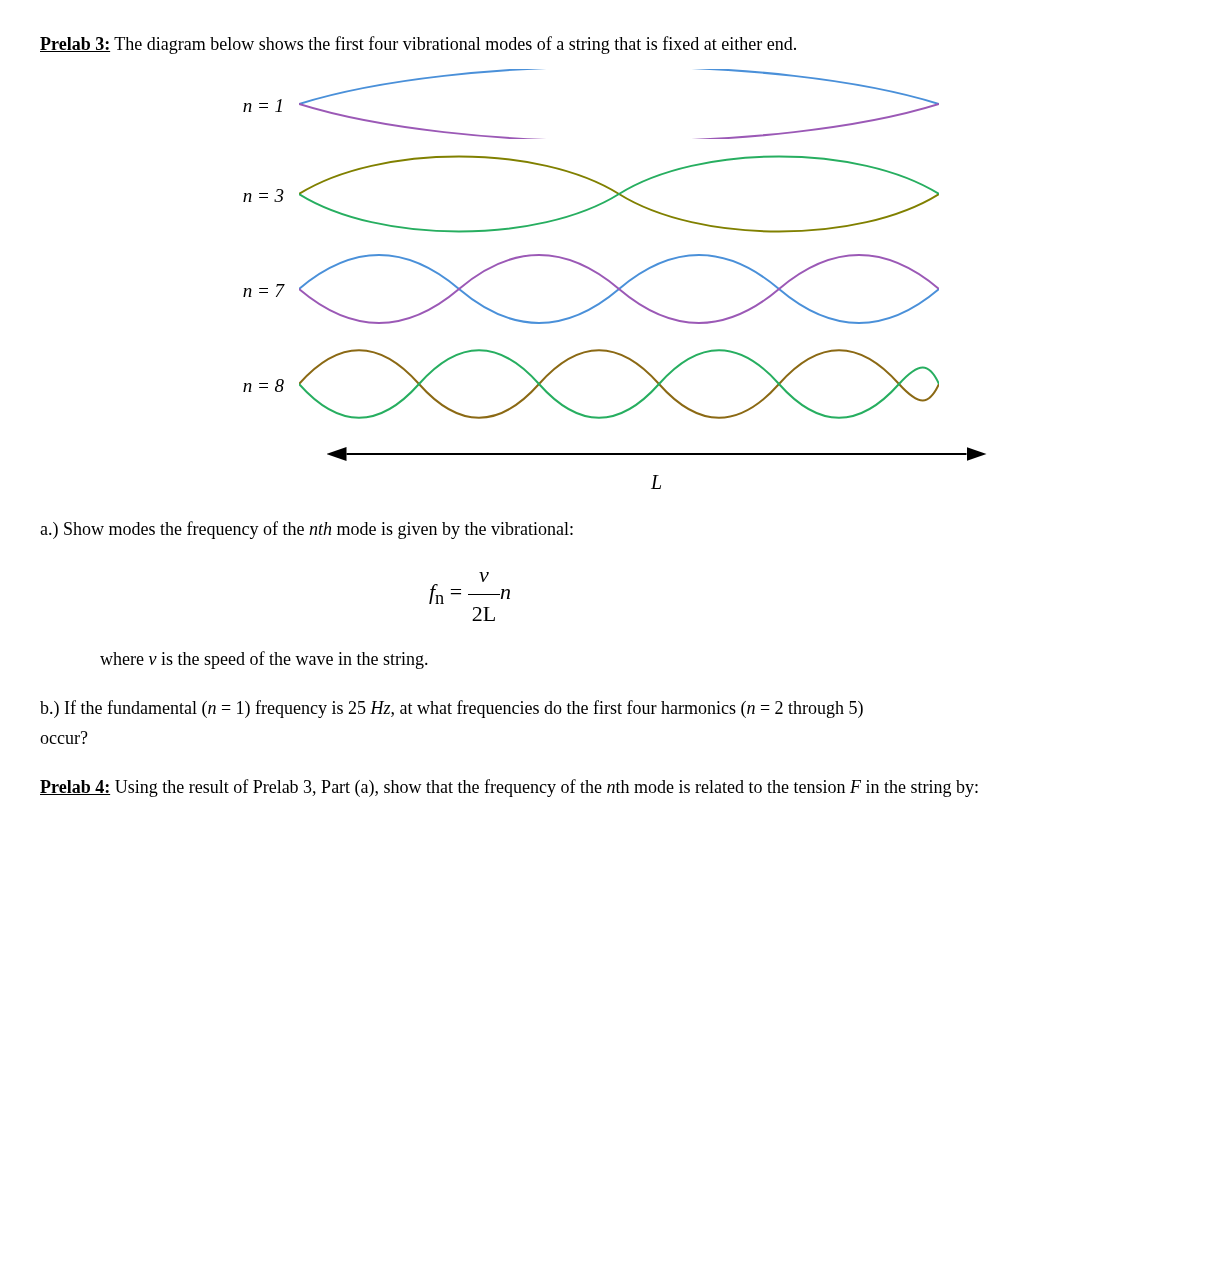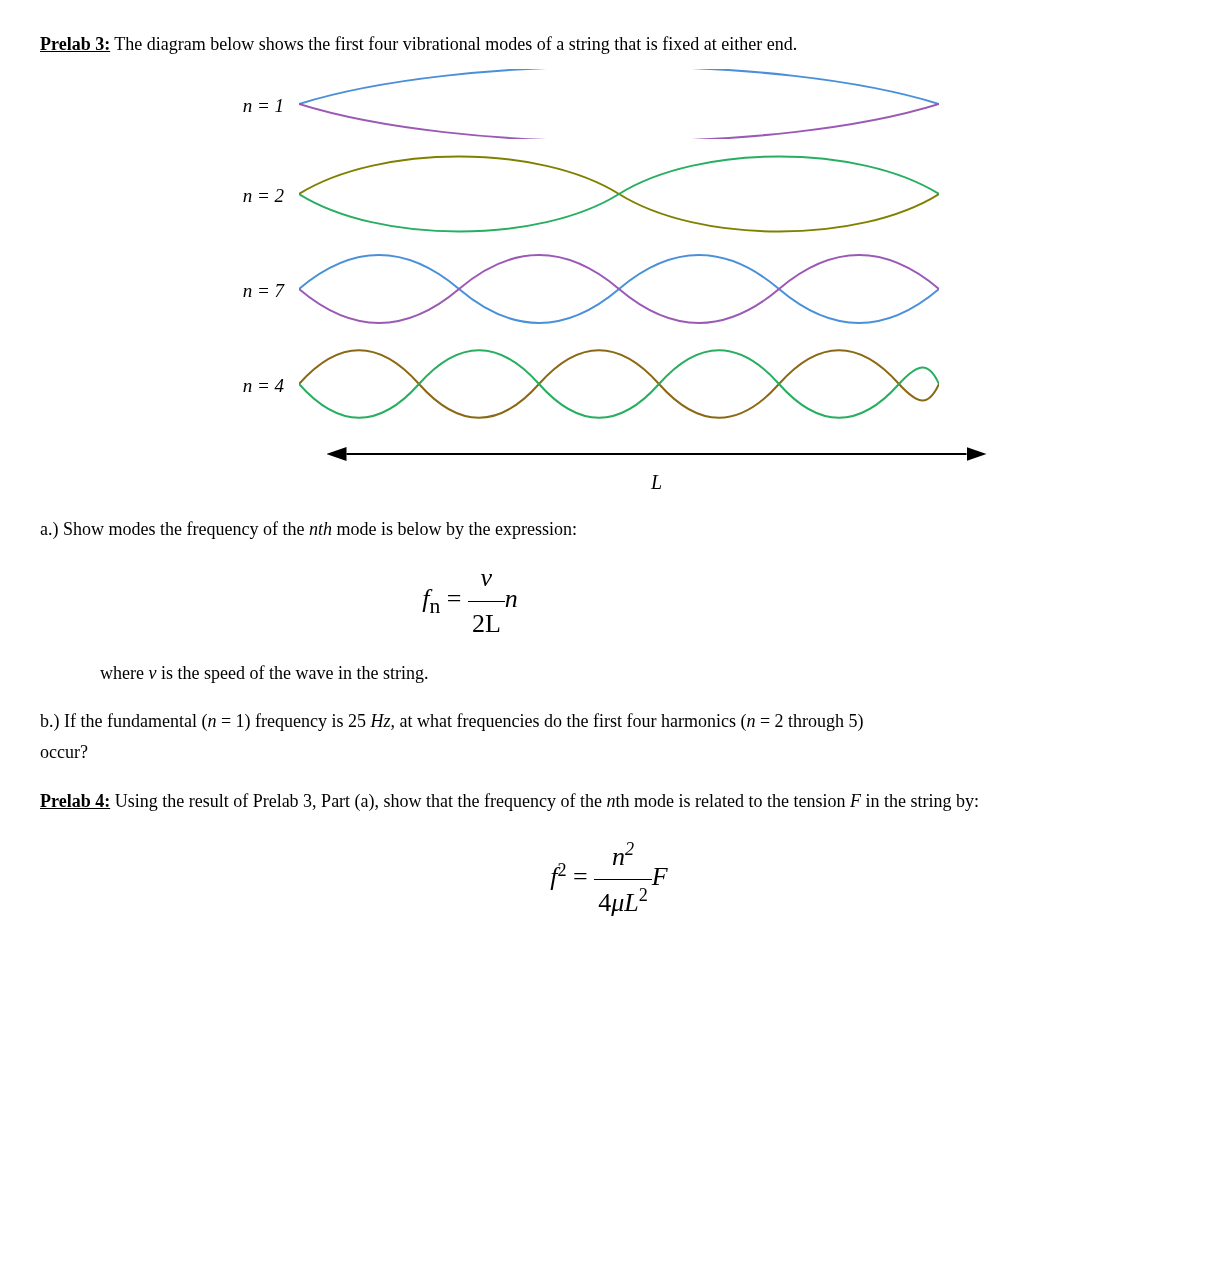--- a/index.html
+++ b/index.html
@@ -62,21 +62,21 @@
     .questions {
       max-width: 860px;
       margin-top: 20px;
     }
     .question-block {
       margin-bottom: 18px;
       line-height: 1.7;
     }
     .math-display {
       text-align: center;
-      font-size: 26px;
+      font-size: 22px;
       margin: 12px 0;
     }
     .fraction {
       display: inline-block;
       vertical-align: middle;
       text-align: center;
     }
     .fraction .numerator {
       display: block;
       border-bottom: 1.5px solid #000;
@@ -108,21 +108,21 @@
       <svg width="640" height="70" viewBox="0 0 640 70">
 
         <path d="M 0,35 C 160,-15 480,-15 640,35" stroke="#4a90d9" stroke-width="2" fill="none"></path>
 
         <path d="M 0,35 C 160,85 480,85 640,35" stroke="#9b59b6" stroke-width="2" fill="none"></path>
       </svg>
     </div>
   </div>
 
   <div class="mode-row">
-    <div class="mode-label"><span>n = 2</span></div>
+    <div class="mode-label"><span>n = 3</span></div>
     <div class="mode-svg-container">
       <svg width="640" height="80" viewBox="0 0 640 80">
 
         <path d="M 0,40 C 80,-10 240,-10 320,40 C 400,90 560,90 640,40" stroke="#808000" stroke-width="2" fill="none"></path>
 
         <path d="M 0,40 C 80,90 240,90 320,40 C 400,-10 560,-10 640,40" stroke="#27ae60" stroke-width="2" fill="none"></path>
       </svg>
     </div>
   </div>
 
@@ -132,21 +132,21 @@
       <svg width="640" height="80" viewBox="0 0 640 80">
 
         <path d="M 0,40 C 53,-5 107,-5 160,40 C 213,85 267,85 320,40 C 373,-5 427,-5 480,40 C 533,85 587,85 640,40" stroke="#4a90d9" stroke-width="2" fill="none"></path>
 
         <path d="M 0,40 C 53,85 107,85 160,40 C 213,-5 267,-5 320,40 C 373,85 427,85 480,40 C 533,-5 587,-5 640,40" stroke="#9b59b6" stroke-width="2" fill="none"></path>
       </svg>
     </div>
   </div>
 
   <div class="mode-row">
-    <div class="mode-label"><span>n = 4</span></div>
+    <div class="mode-label"><span>n = 8</span></div>
     <div class="mode-svg-container">
       <svg width="640" height="80" viewBox="0 0 640 80">
 
         <path d="M 0,40 C 40,-5 80,-5 120,40 C 160,85 200,85 240,40 C 280,-5 320,-5 360,40 C 400,85 440,85 480,40 C 520,-5 560,-5 600,40 C 620,62 630,62 640,40" stroke="#8B6914" stroke-width="2" fill="none"></path>
 
         <path d="M 0,40 C 40,85 80,85 120,40 C 160,-5 200,-5 240,40 C 280,85 320,85 360,40 C 400,-5 440,-5 480,40 C 520,85 560,85 600,40 C 620,18 630,18 640,40" stroke="#27ae60" stroke-width="2" fill="none"></path>
       </svg>
     </div>
   </div>
 
@@ -167,21 +167,21 @@
 
   <div class="L-label">
     <em>L</em>
   </div>
 </div>
 
 <div class="questions">
 
   <div class="question-block">
     <p>
-      <span>a.)</span><span> Show modes the frequency of the </span><em>nth</em><span> mode is below by the expression:</span>
+      <span>a.)</span><span> Show modes the frequency of the </span><em>nth</em><span> mode is given by the vibrational:</span>
     </p>
 
     <div class="math-display">
       <em>f</em><sub>n</sub>&nbsp;=&nbsp;<span class="fraction"><span class="numerator"><em>v</em></span><span class="denominator">2L</span></span><em>n</em>
     </div>
     <p style="padding-left:60px;">
       where <em>v</em> is the speed of the wave in the string.
     </p>
   </div>
 
@@ -190,16 +190,13 @@
       <span>b.)</span> If the fundamental (<em>n</em> = 1) frequency is 25 <em>Hz</em>, at what frequencies do the first four harmonics (<em>n</em> = 2 through 5) occur?
     </p>
   </div>
 </div>
 
 <div class="prelab-section">
   <p>
     <span class="prelab-title">Prelab 4:</span> Using the result of Prelab 3, Part (a), show that the frequency of the <em>n</em>th mode is related to the tension <em>F</em> in the string by:
   </p>
 
-  <div class="math-display" style="margin-top:18px;">
-    <em>f</em><sup>2</sup>&nbsp;=&nbsp;<span class="fraction"><span class="numerator"><em>n</em><sup>2</sup></span><span class="denominator">4<em>μL</em><sup>2</sup></span></span><em>F</em>
-  </div>
 </div>
 
 </body></html>

